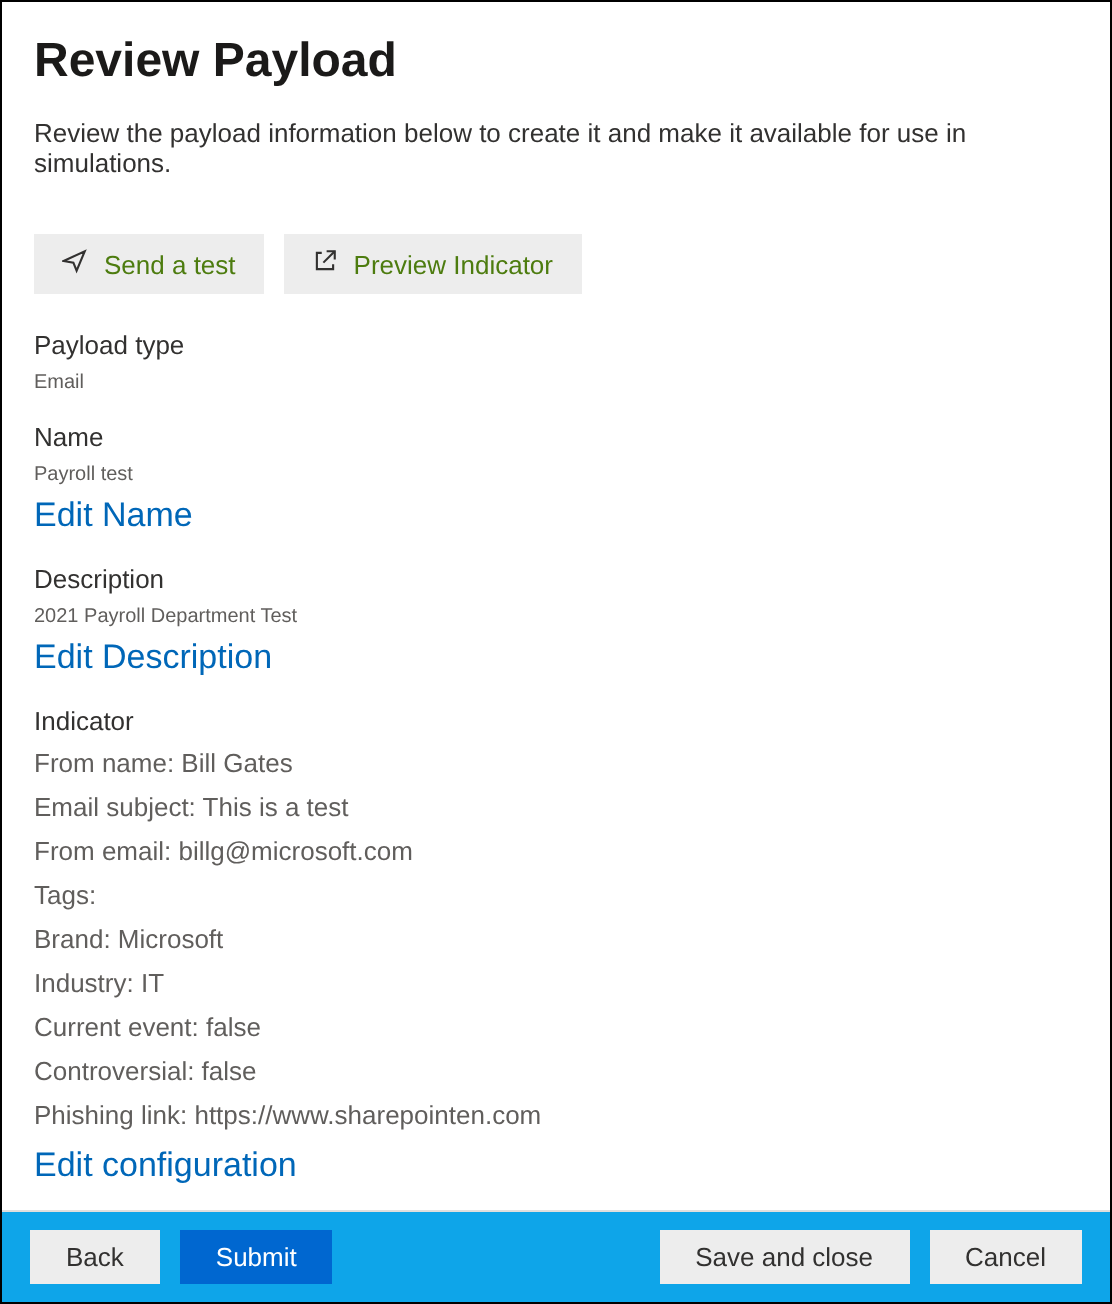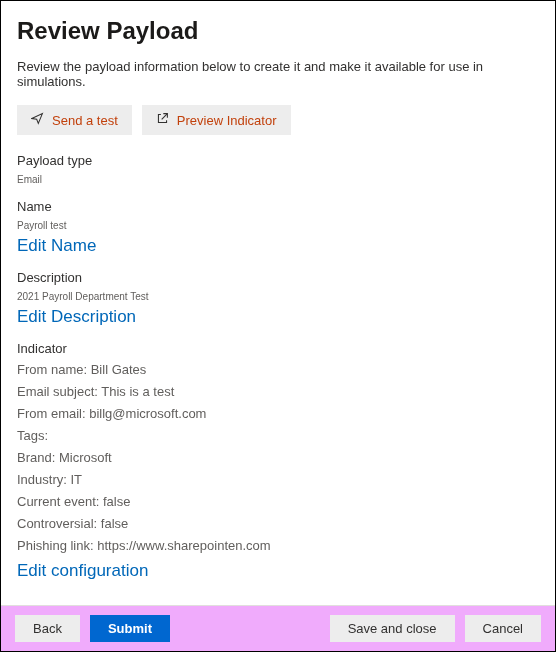--- a/index.html
+++ b/index.html
@@ -20,36 +20,36 @@
     }
     .page-title {
       font-size: 24px;
       font-weight: 700;
       color: #1b1a19;
       margin-bottom: 14px;
     }
     .page-description {
       font-size: 13px;
       color: #323130;
-      margin-bottom: 16px;
+      margin-bottom: 28px;
     }
     .action-row {
       display: flex;
       gap: 10px;
       margin-bottom: 18px;
     }
     .btn-secondary {
       display: inline-flex;
       align-items: center;
       gap: 8px;
       background: #ededed;
       border: none;
       padding: 7px 14px;
       font-size: 13px;
-      color: #c2410c;
+      color: #4d7c0f;
       cursor: pointer;
       font-family: inherit;
     }
     .btn-secondary svg {
       width: 13px;
       height: 13px;
     }
     .section {
       margin-bottom: 14px;
     }
@@ -81,21 +81,21 @@
     }
     .footer {
       position: absolute;
       left: 0;
       right: 0;
       bottom: 0;
       border-top: 1px solid #e1dfdd;
       padding: 9px 14px;
       display: flex;
       align-items: center;
-      background: #f0abfc;
+      background: #0ea5e9;
     }
     .footer-left {
       display: flex;
       gap: 10px;
     }
     .footer-right {
       margin-left: auto;
       display: flex;
       gap: 10px;
     }
@@ -106,21 +106,21 @@
       border: none;
       cursor: pointer;
     }
     .btn-default {
       background: #ededed;
       color: #323130;
     }
     .btn-primary {
       background: #0067d0;
       color: #fff;
-      font-weight: 700;
+      font-weight: 400;
     }
   </style>
 </head>
 <body>
 
 <h1 class="page-title">Review Payload</h1>
 <p class="page-description">Review the payload information below to create it and make it available for use in simulations.</p>
 
 <div class="action-row">
   <button class="btn-secondary">

